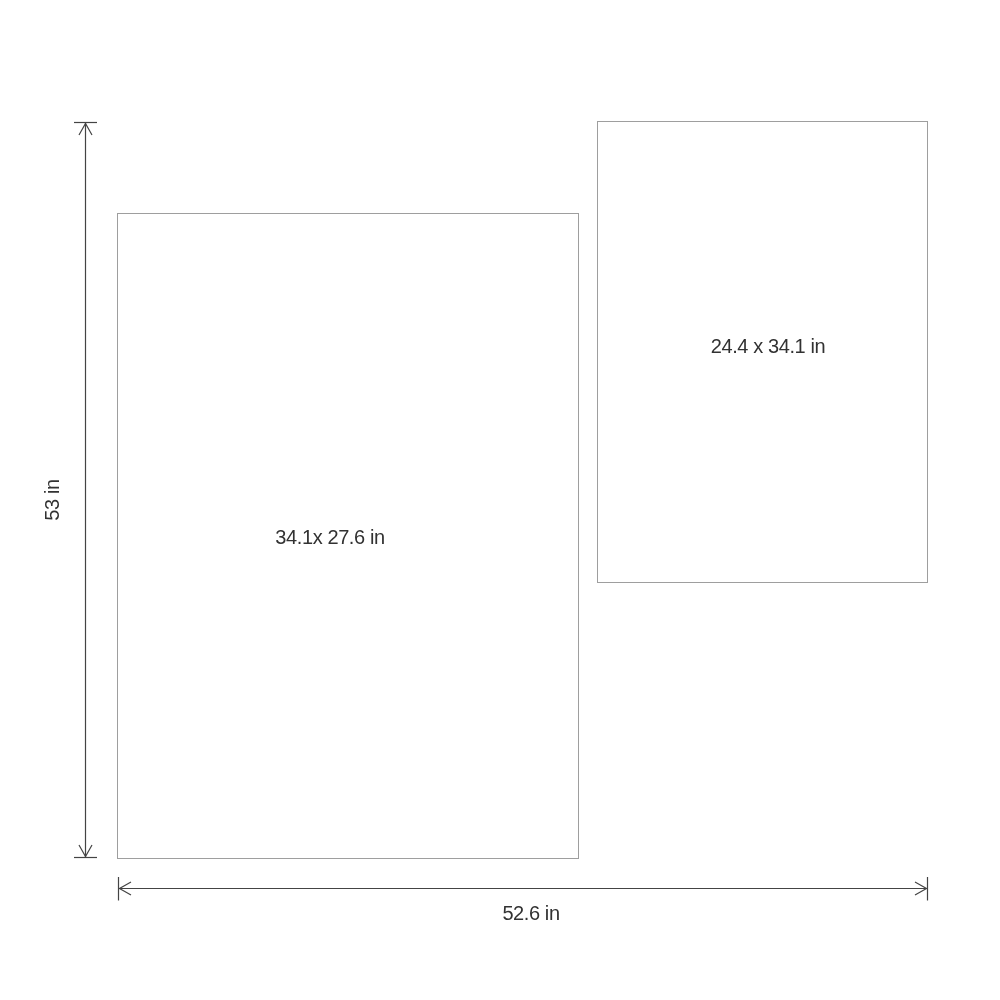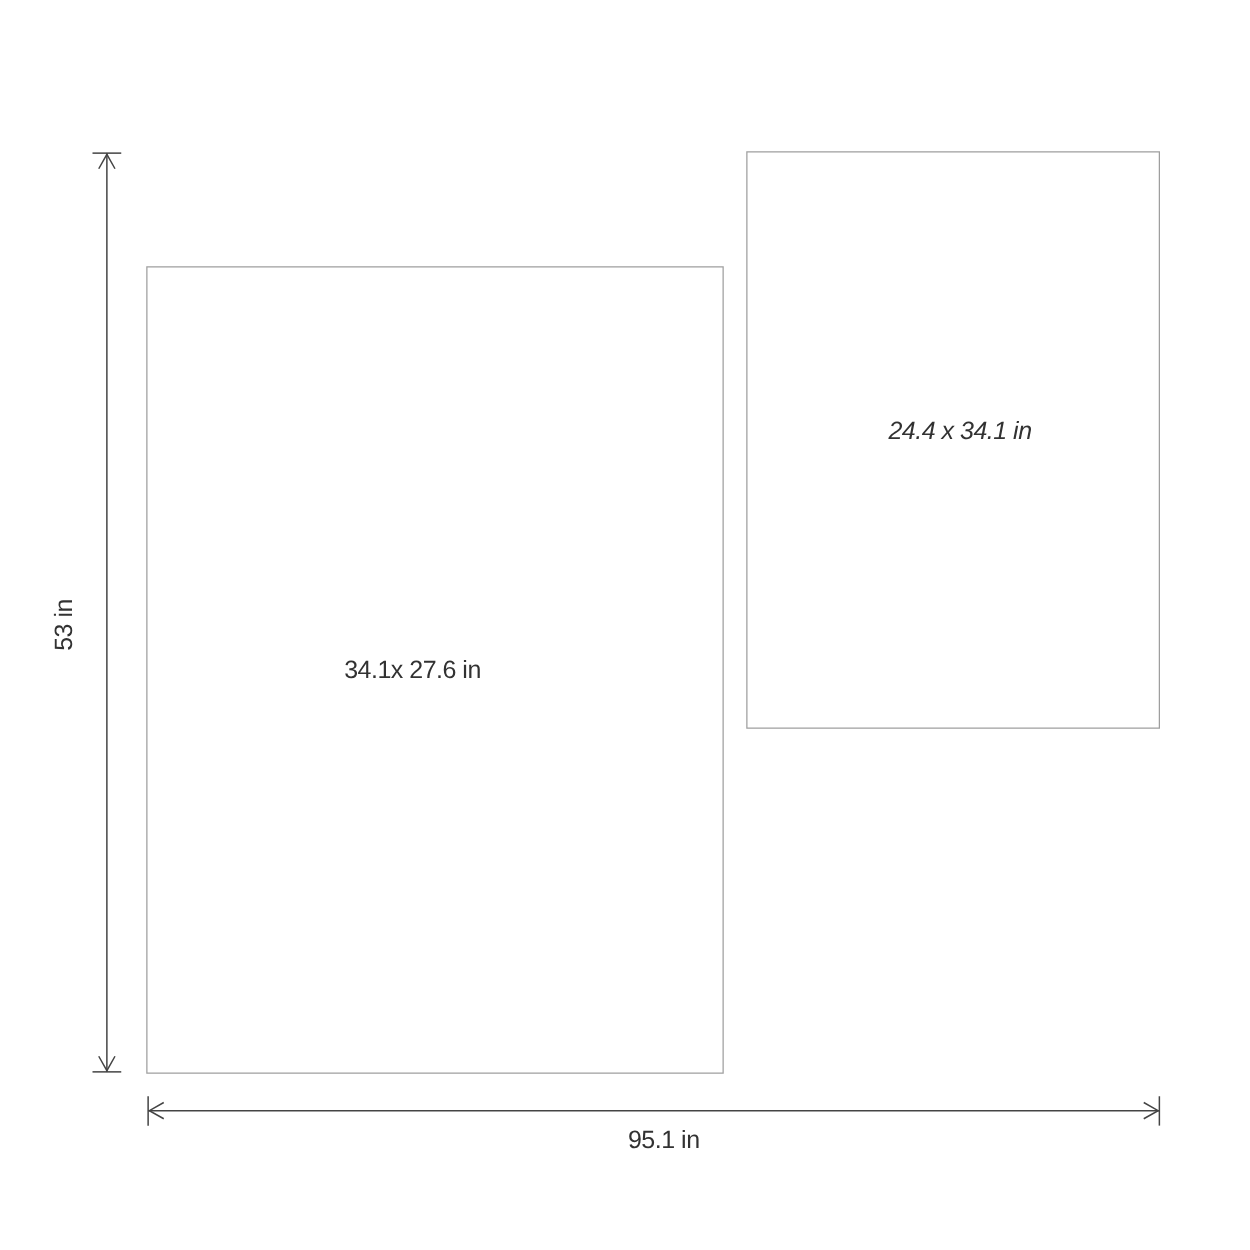--- a/index.html
+++ b/index.html
@@ -42,21 +42,21 @@
   }
   .dim-label {
     position: absolute;
     color: #323232;
     font-size: 20px;
     letter-spacing: -0.4px;
     white-space: nowrap;
     transform: translate(-50%, -50%);
   }
   .label-large-panel { left: 330px; top: 537px; }
-  .label-small-panel { left: 768px; top: 346px; font-style: italic; }
+  .label-small-panel { left: 768px; top: 346px; }
   .label-height {
     left: 52px;
     top: 500px;
     transform: translate(-50%, -50%) rotate(-90deg);
   }
   .label-width { left: 531px; top: 913px; }
 </style>
 </head>
 <body>
 
@@ -85,15 +85,15 @@
       </g>
     </g>
   </svg>
 
   <div class="dim-label label-large-panel">34.1x 27.6 in</div>
 
   <div class="dim-label label-small-panel">24.4 x 34.1 in</div>
 
   <div class="dim-label label-height">53 in</div>
 
-  <div class="dim-label label-width">95.1 in</div>
+  <div class="dim-label label-width">52.6 in</div>
 
 </div>
 
 </body></html>

